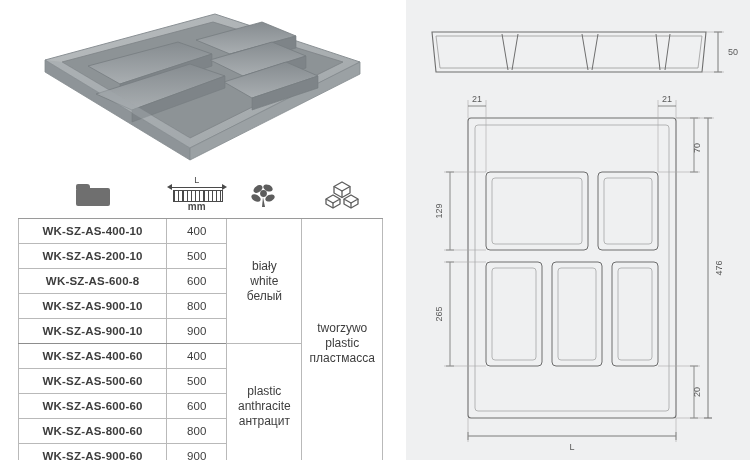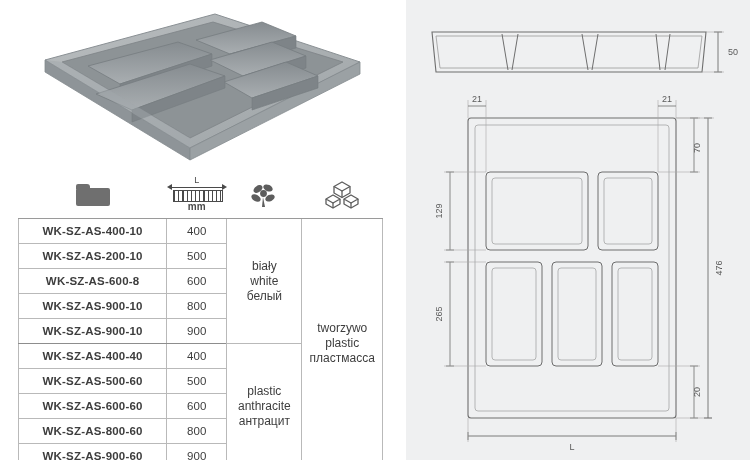--- a/index.html
+++ b/index.html
@@ -326,21 +326,21 @@
         <tr>
           <td class="code-cell left-edge-none">WK-SZ-AS-900-10</td>
           <td class="len-cell">800</td>
         </tr>
         <tr class="thick-sep">
           <td class="code-cell left-edge-none">WK-SZ-AS-900-10</td>
           <td class="len-cell">900</td>
         </tr>
 
         <tr>
-          <td class="code-cell left-edge-none">WK-SZ-AS-400-40</td>
+          <td class="code-cell left-edge-none">WK-SZ-AS-400-60</td>
           <td class="len-cell">400</td>
           <td class="merge-cell" rowspan="5">
             <div>plastic</div>
             <div>anthracite</div>
             <div>антрацит</div>
           </td>
         </tr>
         <tr>
           <td class="code-cell left-edge-none">WK-SZ-AS-500-60</td>
           <td class="len-cell">500</td>

